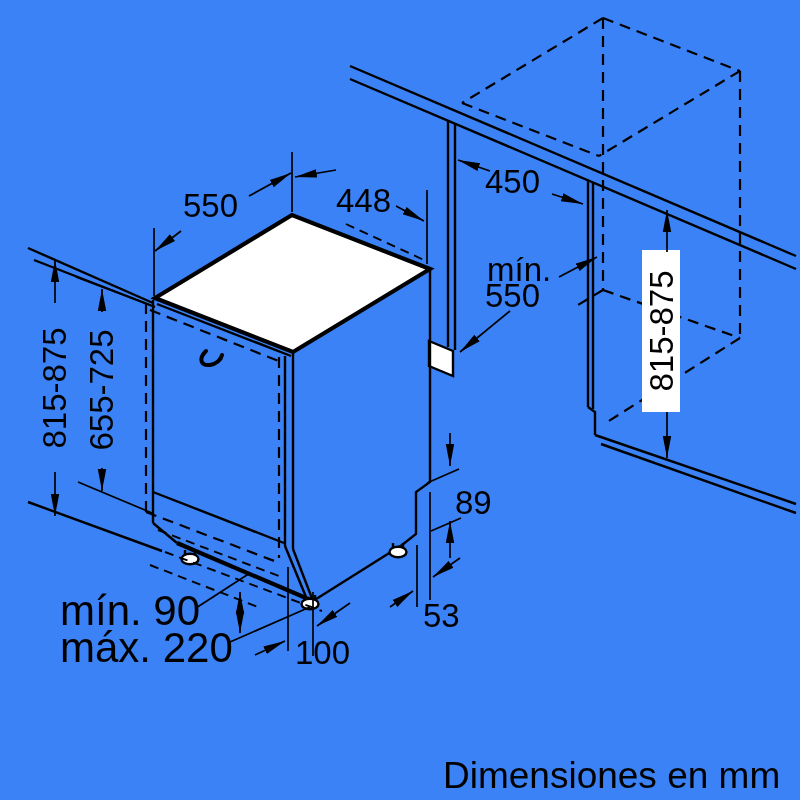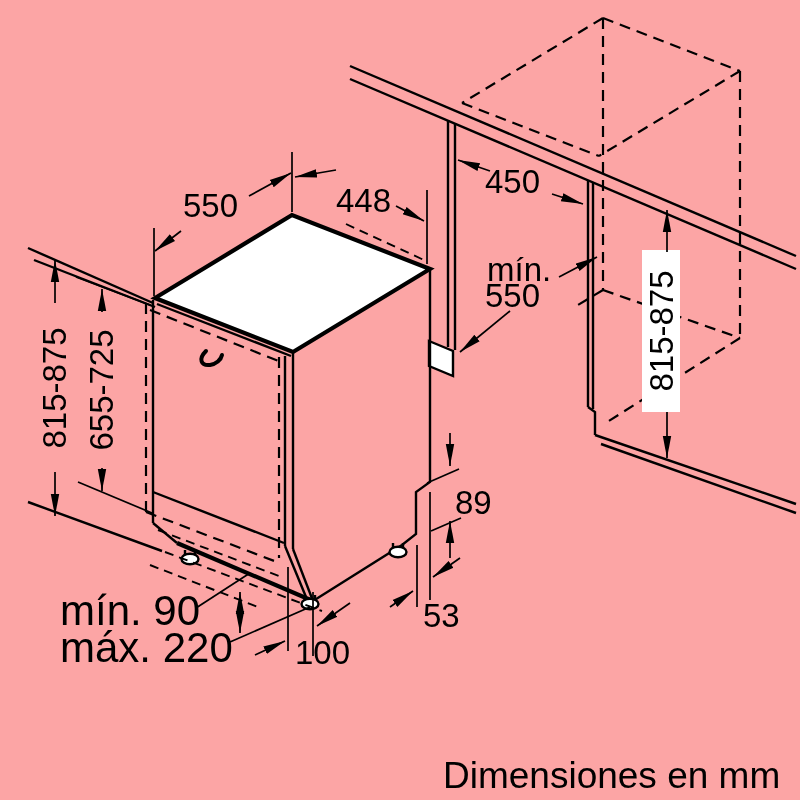--- a/index.html
+++ b/index.html
@@ -1,16 +1,16 @@
 <!DOCTYPE html>
 <html><head>
 <meta charset="utf-8">
 <style>
   html,body{margin:0;padding:0;background:#fff;}
-  .stage{position:relative;width:800px;height:800px;background:#fca5a5;overflow:hidden;}
+  .stage{position:relative;width:800px;height:800px;background:#3b82f6;overflow:hidden;}
   svg{display:block;}
   text{font-family:"Liberation Sans","DejaVu Sans",sans-serif;fill:#000;}
   .num{font-size:33px;}
   .big{font-size:42px;}
   .footer{font-size:37px;}
   .thick{stroke:#000;stroke-width:4.2;fill:none;stroke-linejoin:miter;}
   .med{stroke:#000;stroke-width:2.4;fill:none;}
   .thin{stroke:#000;stroke-width:1.7;fill:none;}
   .dash{stroke:#000;stroke-width:2.2;fill:none;stroke-dasharray:11 7;}
   .dashthin{stroke:#000;stroke-width:1.9;fill:none;stroke-dasharray:9 6;}

